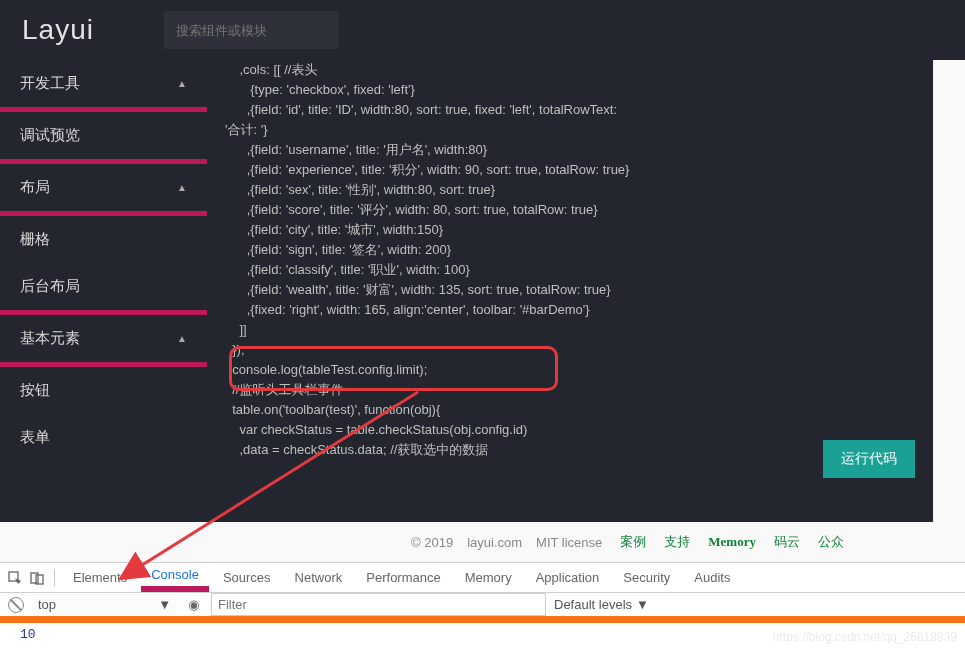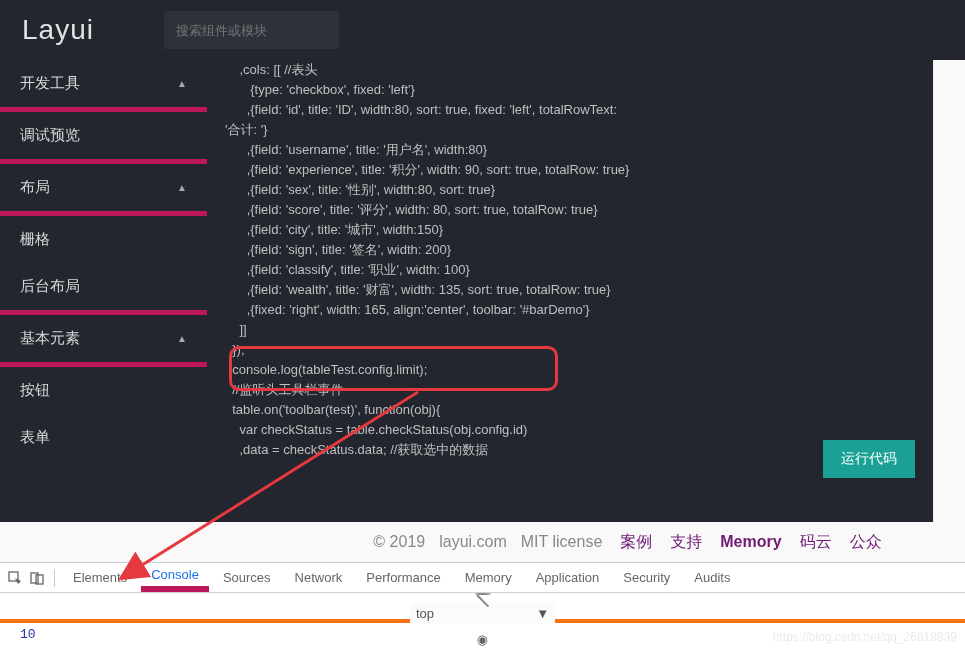--- a/index.html
+++ b/index.html
@@ -19,33 +19,33 @@
 .chev { font-size: 10px; color: #aaa; }
 
 .content { flex: 1; display: flex; }
 .code-area { flex: 1; background: #23262e; padding: 0 18px; position: relative; color: #bfbfbf; font-family: Consolas, monospace; font-size: 13px; line-height: 20px; overflow: hidden; }
 .code-line { white-space: pre; }
 .highlight-box { border: 3px solid #e3393f; border-radius: 10px; position: absolute; left: 229px; top: 346px; width: 329px; height: 45px; }
 .run-btn { position: absolute; right: 18px; bottom: 44px; background: #1aa094; color: #fff; border: none; padding: 10px 18px; font-size: 14px; cursor: pointer; }
 
 .right-rail { width: 32px; background: #f9f9f9; border-left: 1px solid #eee; }
 
-.footer { height: 40px; background: #f9f9f9; display: flex; align-items: center; justify-content: center; gap: 14px; font-size: 16px; color: #333; padding-left: 290px; }
+.footer { height: 40px; background: #f9f9f9; display: flex; align-items: center; justify-content: center; gap: 14px; font-size: 13px; color: #333; padding-left: 290px; }
 .footer .dim { color: #888; }
-.footer .link { color: #701a75; cursor: pointer; margin-left: 4px; }
+.footer .link { color: #15803d; cursor: pointer; margin-left: 4px; font-family: Liberation Serif, serif; }
 .footer .bold { font-weight: 600; }
 
 .devtools { border-top: 1px solid #ccc; height: 126px; background: #fff; }
 .dt-tabs { display: flex; align-items: center; height: 30px; border-bottom: 1px solid #d0d0d0; padding: 0 6px; gap: 4px; font-size: 13px; color: #555; }
 .dt-icon { width: 18px; height: 18px; display: inline-flex; align-items: center; justify-content: center; color: #666; cursor: pointer; }
 .dt-tab { padding: 0 10px; cursor: pointer; height: 100%; display: flex; align-items: center; color: #666; }
 .dt-tab.active { color: #1a73e8; border-bottom: 6px solid #be185d; }
 .dt-sep { width: 1px; height: 18px; background: #ccc; margin: 0 4px; }
 
-.dt-filterbar { display: flex; align-items: center; height: 30px; border-bottom: 4px solid #f97316; padding: 0 8px; gap: 8px; font-size: 13px; color: #555; flex-direction: column; }
+.dt-filterbar { display: flex; align-items: center; height: 30px; border-bottom: 7px solid #f97316; padding: 0 8px; gap: 8px; font-size: 13px; color: #555; }
 .dt-nolog { width: 16px; height: 16px; border: 1.5px solid #888; border-radius: 50%; position: relative; cursor: pointer; }
 .dt-nolog::after { content: ''; position: absolute; width: 16px; height: 1.5px; background: #888; transform: rotate(45deg); top: 6px; left: -1px; }
 .dt-select { border: none; background: #fbfbfb; padding: 3px 6px; width: 145px; font-size: 13px; display: flex; justify-content: space-between; align-items: center; cursor: pointer; }
 .dt-input { border: 1px solid #ccc; padding: 3px 6px; width: 335px; font-size: 13px; outline: none; }
 .dt-levels { display: flex; align-items: center; gap: 4px; cursor: pointer; justify-content: flex-end; }
 
 .dt-console { padding: 4px 20px; font-family: Liberation Mono, monospace; font-size: 13px; color: #2331a8; }
 .dt-prompt { padding: 2px 8px; color: #367cf1; font-family: Consolas, monospace; font-size: 14px; }
 
 .arrow-svg { position: absolute; pointer-events: none; z-index: 50; }

